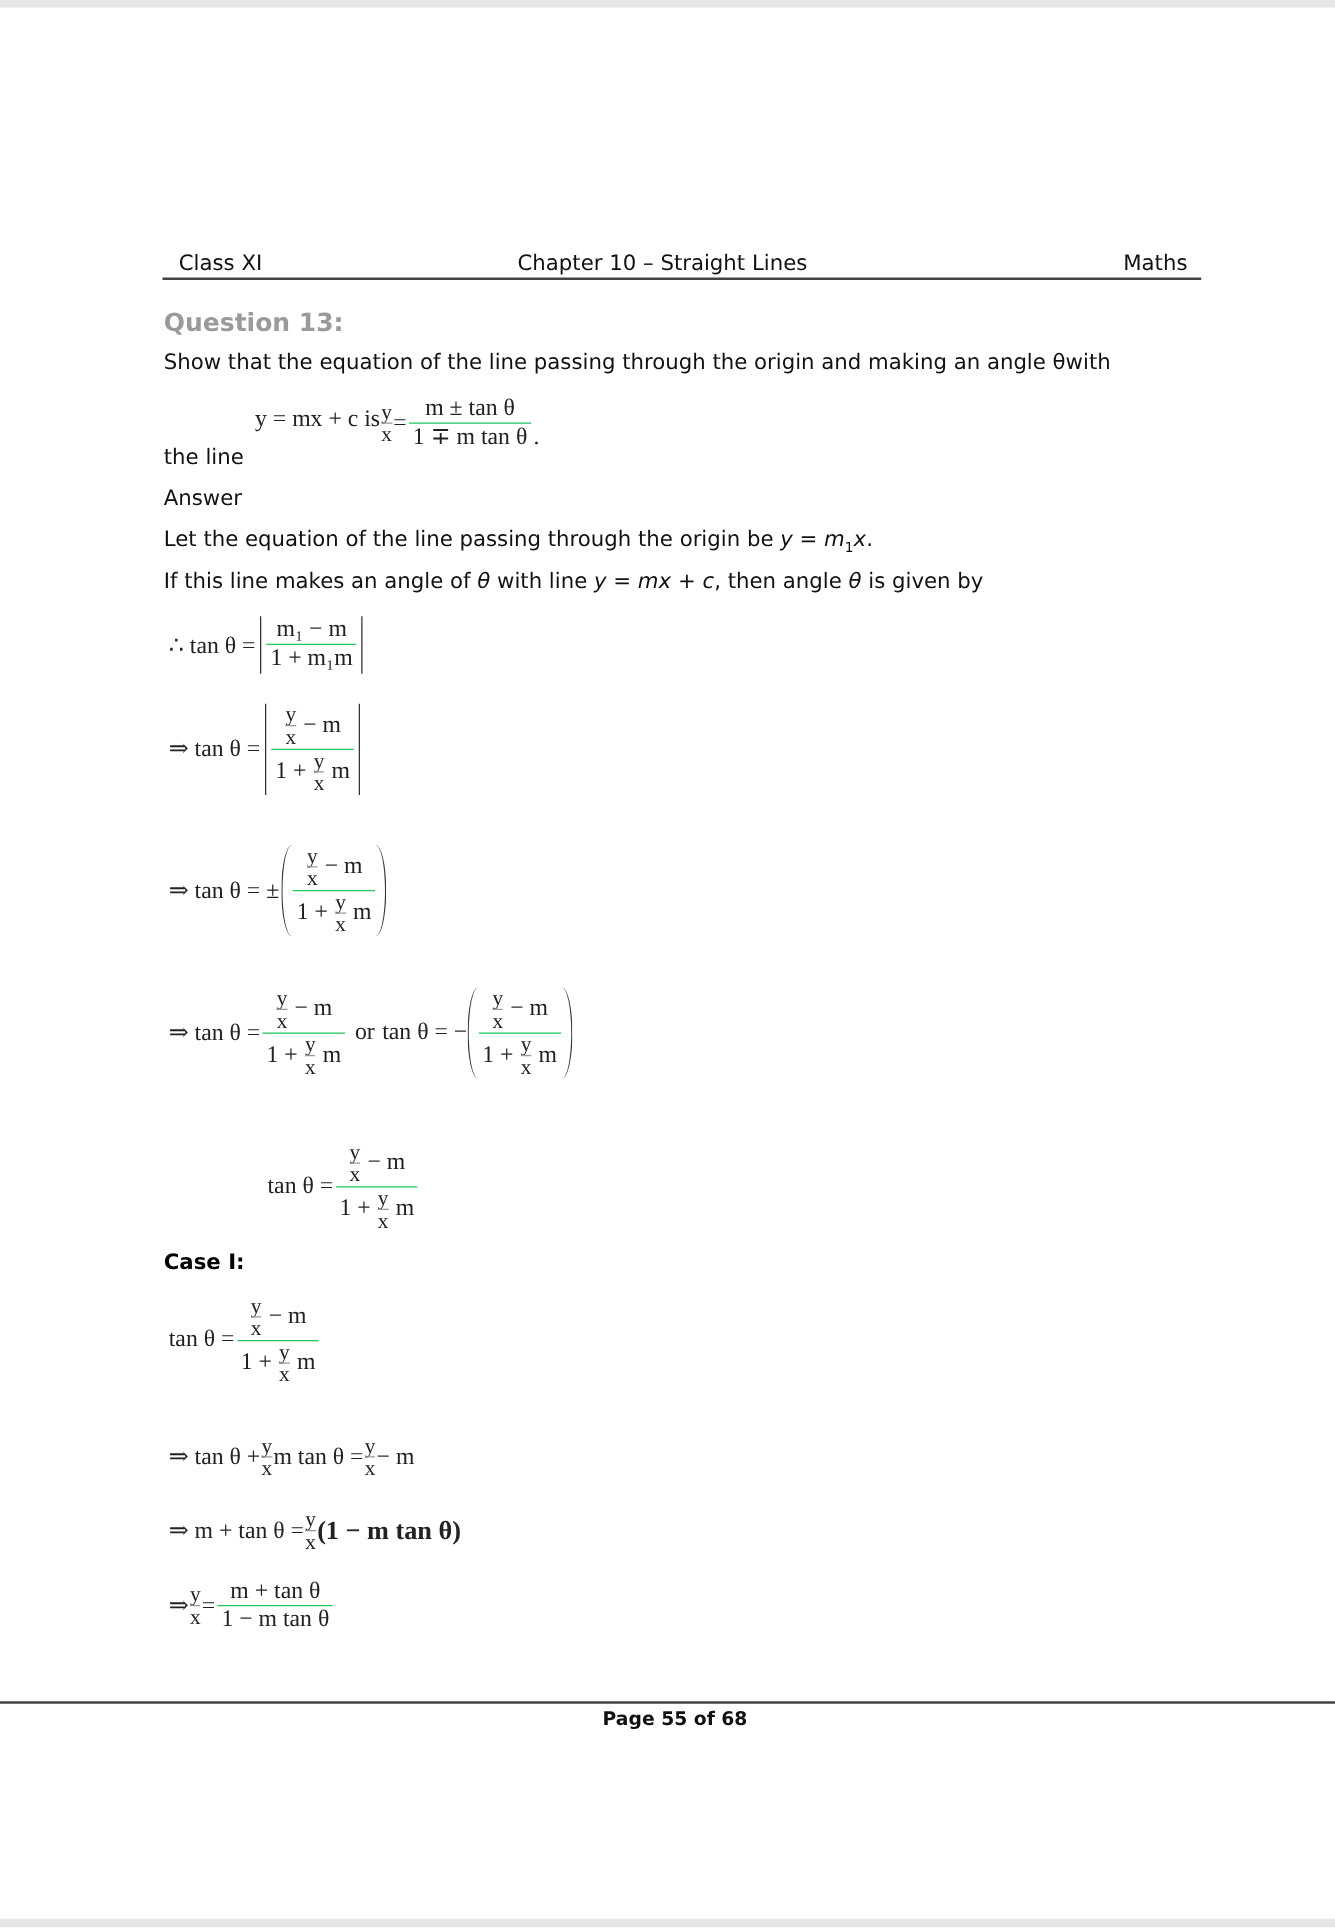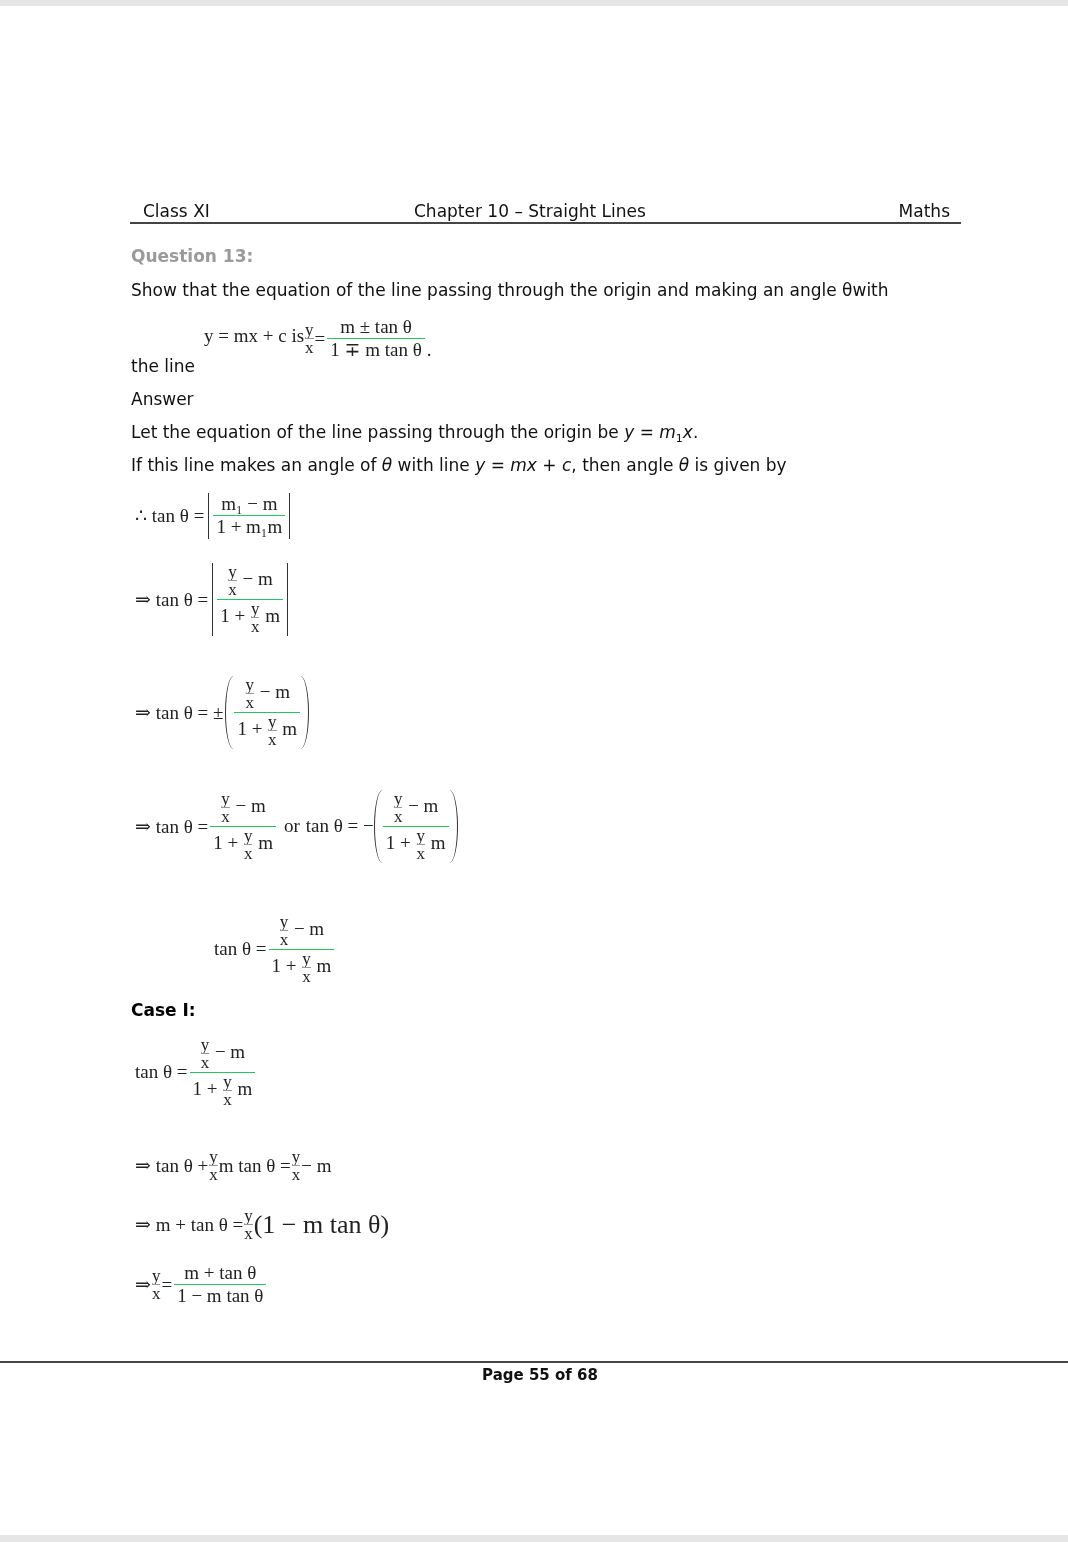--- a/index.html
+++ b/index.html
@@ -10,21 +10,21 @@
   .topbar { position:absolute; left:0; top:0; width:1068px; height:6px; background:#e6e6e6; }
   .botbar { position:absolute; left:0; top:1535px; width:1068px; height:7px; background:#e6e6e6; }
 
   .header { position:absolute; left:130px; top:200px; width:831px; height:22px; border-bottom:2px solid #444; font-size:17px; }
   .header span { position:absolute; top:1px; }
   .h-left { left:13px; }
   .h-center { left:284px; }
   .h-right { right:11px; }
 
   .txt { position:absolute; left:131px; font-size:17px; white-space:nowrap; }
-  .qtitle { top:246px; color:#9a9a9a; font-weight:bold; font-size:17px; }
+  .qtitle { top:246px; color:#9a9a9a; font-weight:bold; font-size:20px; }
   .bold { font-weight:bold; }
   i.v { font-style:italic; }
 
   .math { position:absolute; font-family:"Liberation Serif", "DejaVu Serif", serif; font-size:19px; color:#222; white-space:nowrap; }
   .frac { display:inline-flex; flex-direction:column; align-items:center; vertical-align:middle; margin:0 2px;justify-content:center; }
   .frac > .num { padding:0 3px; line-height:1.15; }
   .frac > .den { border-top:1px solid #22c55e; padding:0 3px; line-height:1.2; }
   .sfrac { display:inline-flex; flex-direction:column; align-items:center; vertical-align:middle; font-size:17px; margin:0 1px; }
   .sfrac > .num { line-height:1.0; }
   .sfrac > .den { border-top:1px solid #999; line-height:1.05; }
@@ -202,21 +202,21 @@
   </span>
 </div>
 
 <div class="math" style="left:135px; top:1207px;">
   <span class="row">
     <span>⇒ m + tan θ =</span>
     <span class="sfrac">
         <span class="num">y</span>
         <span class="den">x</span>
       </span>
-    <span style="font-size:26px;">(1 − m tan θ)</span>
+    <span style="font-size:21px;font-weight:bold;">(1 − m tan θ)</span>
   </span>
 </div>
 
 <div class="math" style="left:135px; top:1262px;">
   <span class="row">
     <span>⇒</span>
     <span class="sfrac">
         <span class="num">y</span>
         <span class="den">x</span>
       </span>

